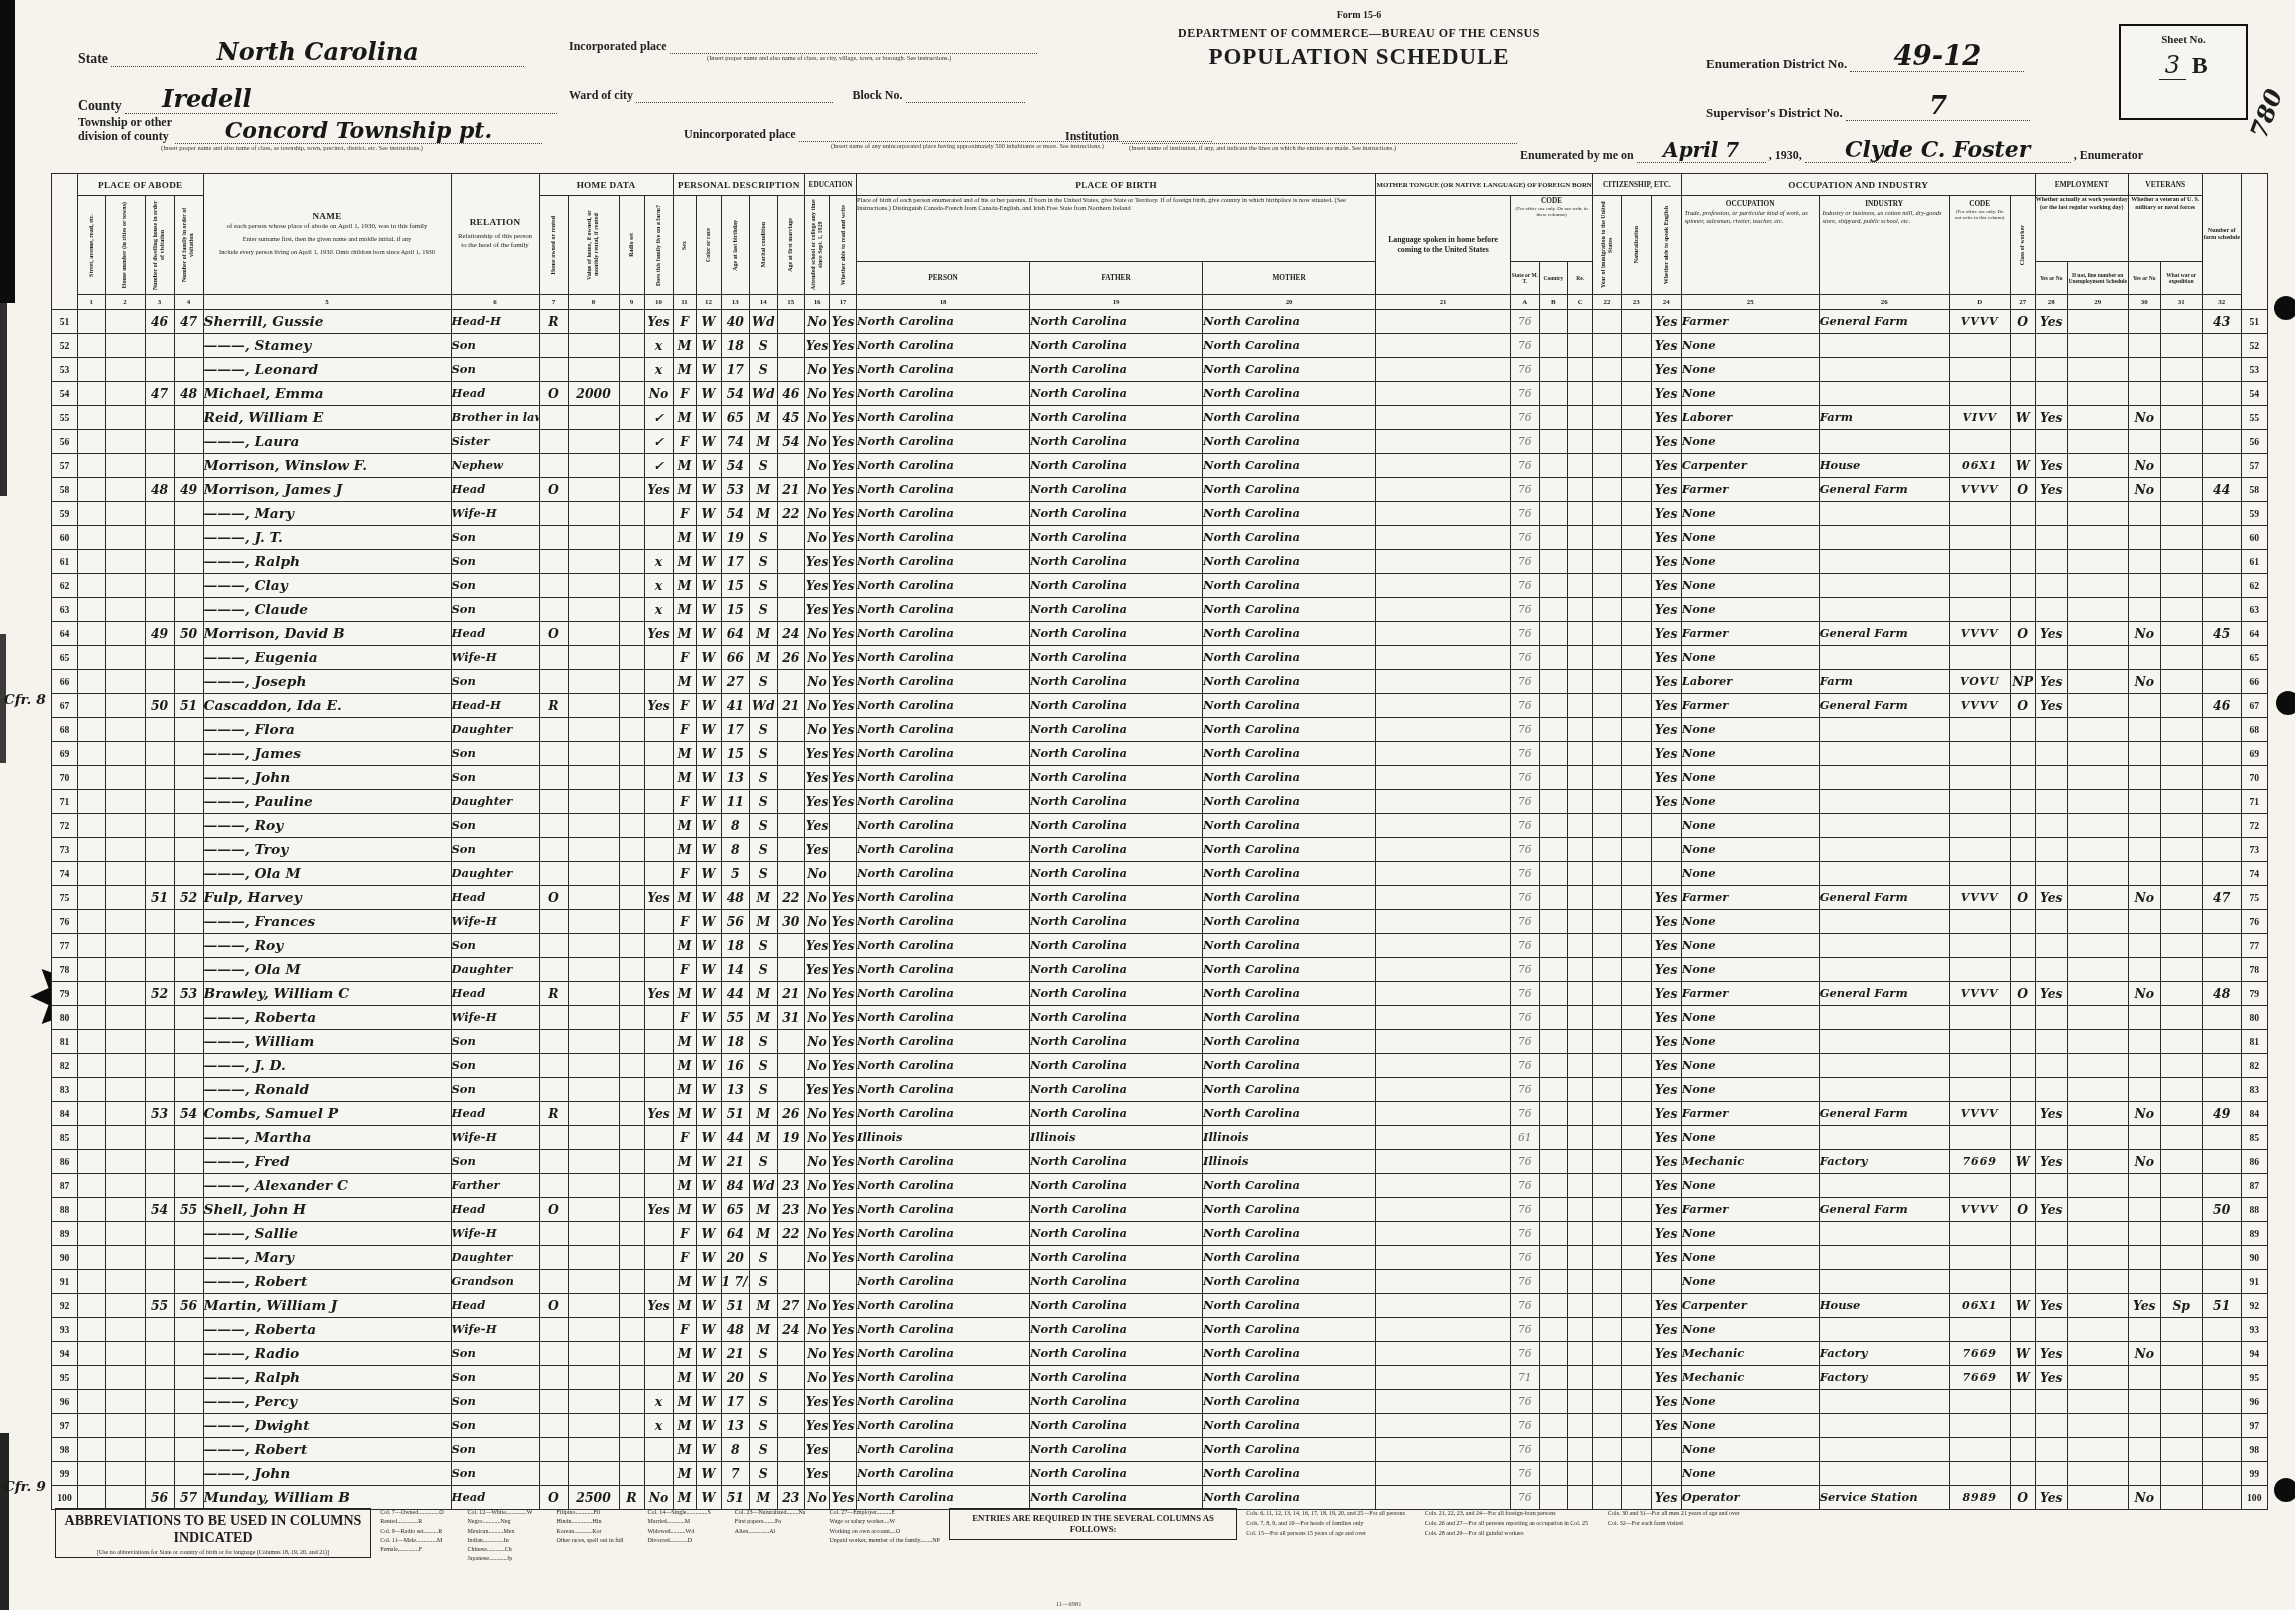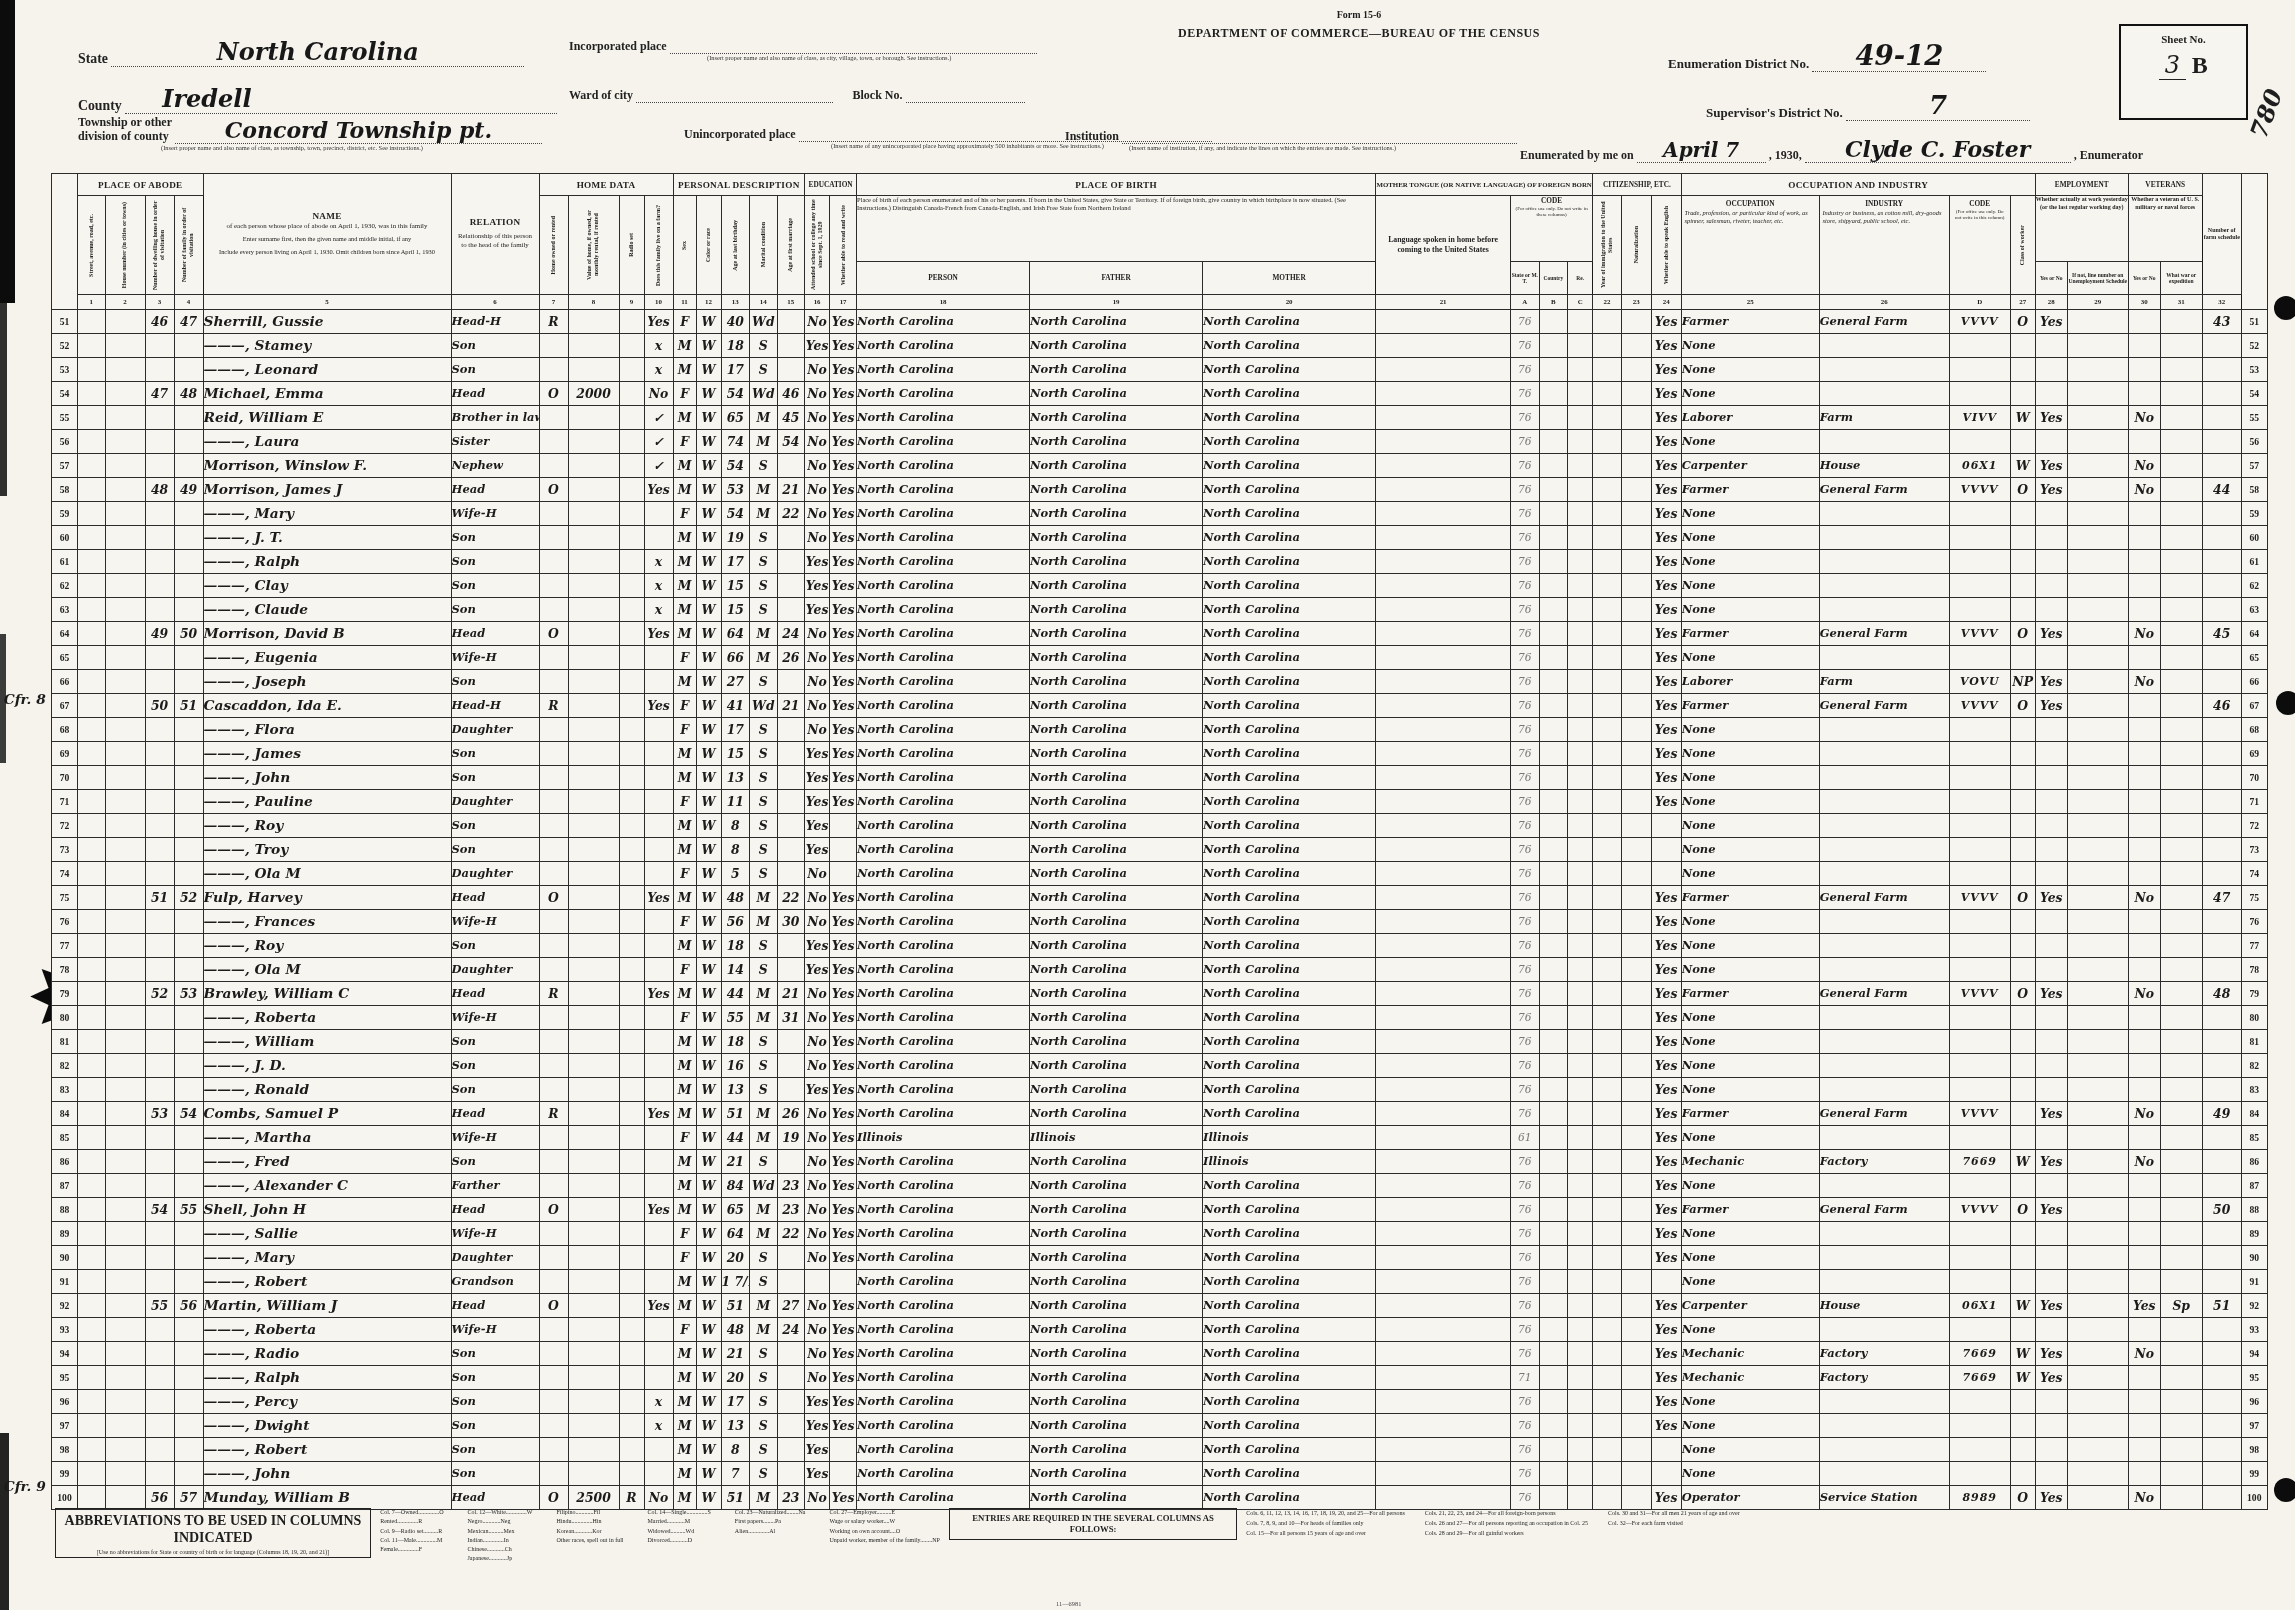--- a/index.html
+++ b/index.html
@@ -99,28 +99,29 @@
   </div>
   <div class="abs" style="left:684px;top:127px;font-size:12px;">
     <span class="lbl">Unincorporated place</span>
     <span class="blank" style="width:413px;"></span>
     <div class="note" style="margin-left:147px;">(Insert name of any unincorporated place having approximately 500 inhabitants or more.  See instructions.)</div>
   </div>
 
   <div class="abs ctr" style="left:1010px;top:9.2px;width:698px;">
     <div style="font-size:10px;font-weight:bold;">Form 15-6</div>
     <div style="font-size:12px;font-weight:bold;margin-top:5.5px;letter-spacing:0.5px;">DEPARTMENT OF COMMERCE—BUREAU OF THE CENSUS</div>
+    <div style="font-size:23px;font-weight:bold;margin-top:3.7px;letter-spacing:0.9px;">POPULATION SCHEDULE</div>
   </div>
   <div class="abs" style="left:1065px;top:129px;font-size:12px;">
     <span class="lbl">Institution</span>
     <span class="blank" style="width:395px;"></span>
     <div class="note" style="margin-left:64px;">(Insert name of institution, if any, and indicate the lines on which the entries are made.  See instructions.)</div>
   </div>
 
-  <div class="abs" style="left:1668px;top:39px;font-size:13px;">
+  <div class="abs" style="left:1706px;top:39px;font-size:13px;">
     <span class="lbl">Enumeration District No.</span>
     <span class="blank" style="width:174px;text-align:center;"><span class="hw" style="font-size:27.5px;">49-12</span></span>
   </div>
   <div class="abs" style="left:1706px;top:90px;font-size:13px;">
     <span class="lbl">Supervisor's District No.</span>
     <span class="blank" style="width:184px;text-align:center;"><span class="hw" style="font-size:26px;">7</span></span>
   </div>
   <div class="sheetbox">
     <div class="sl">Sheet No.</div>
     <div class="sv">

